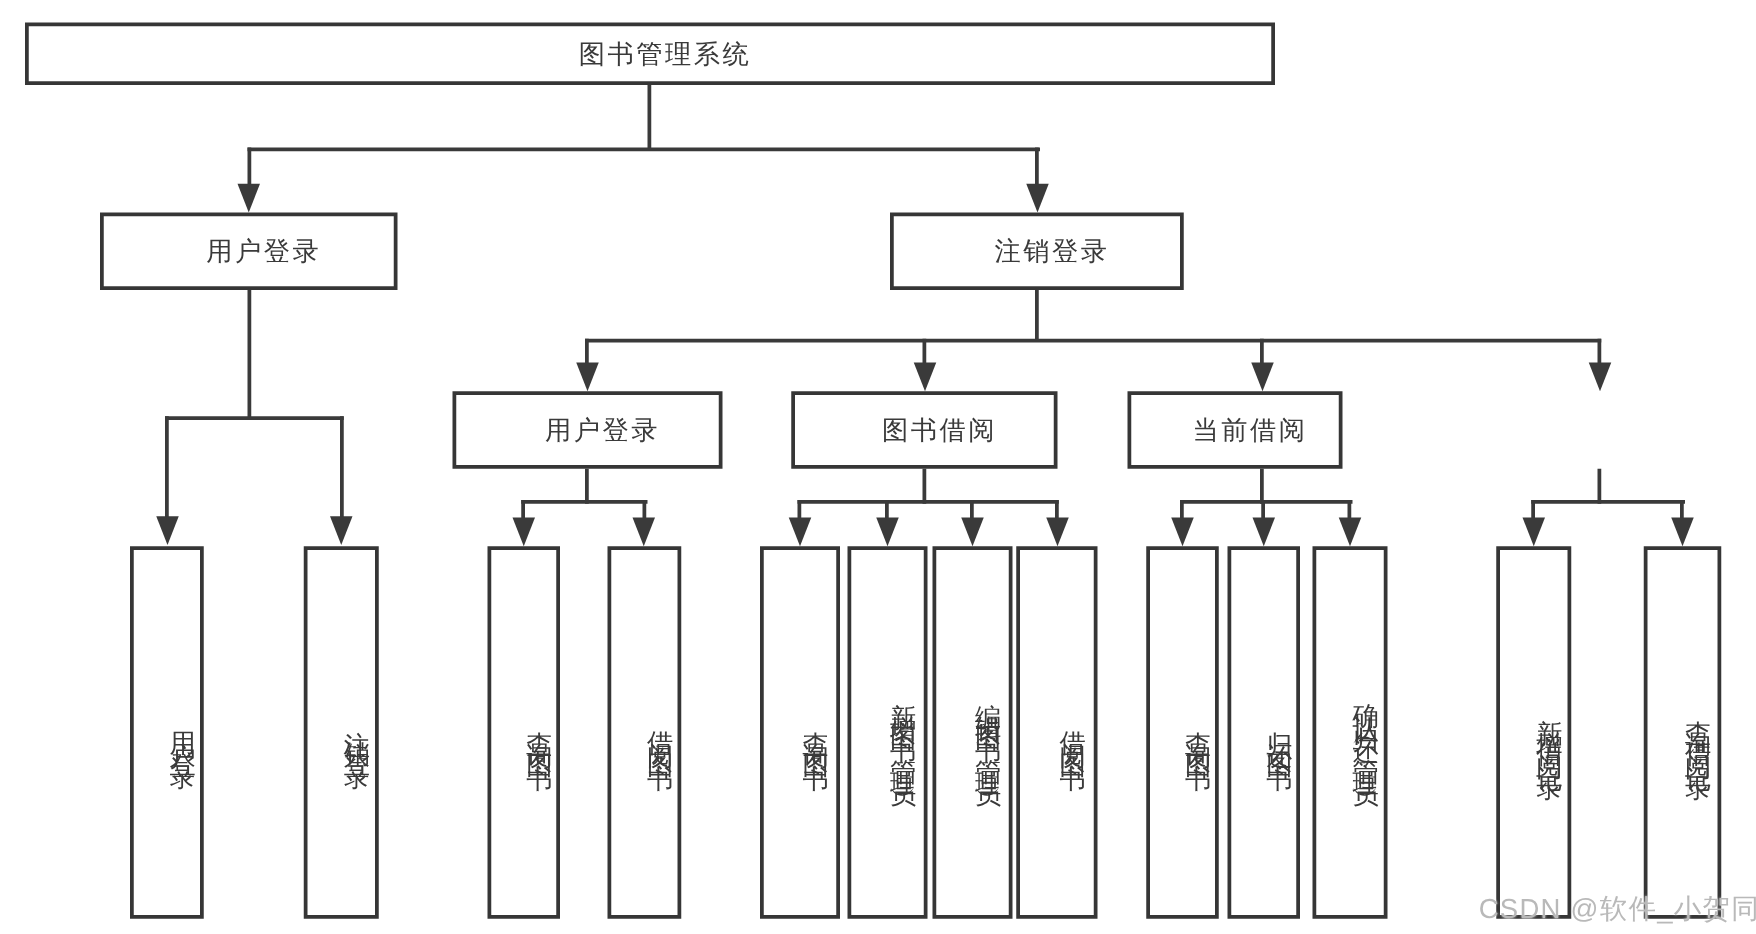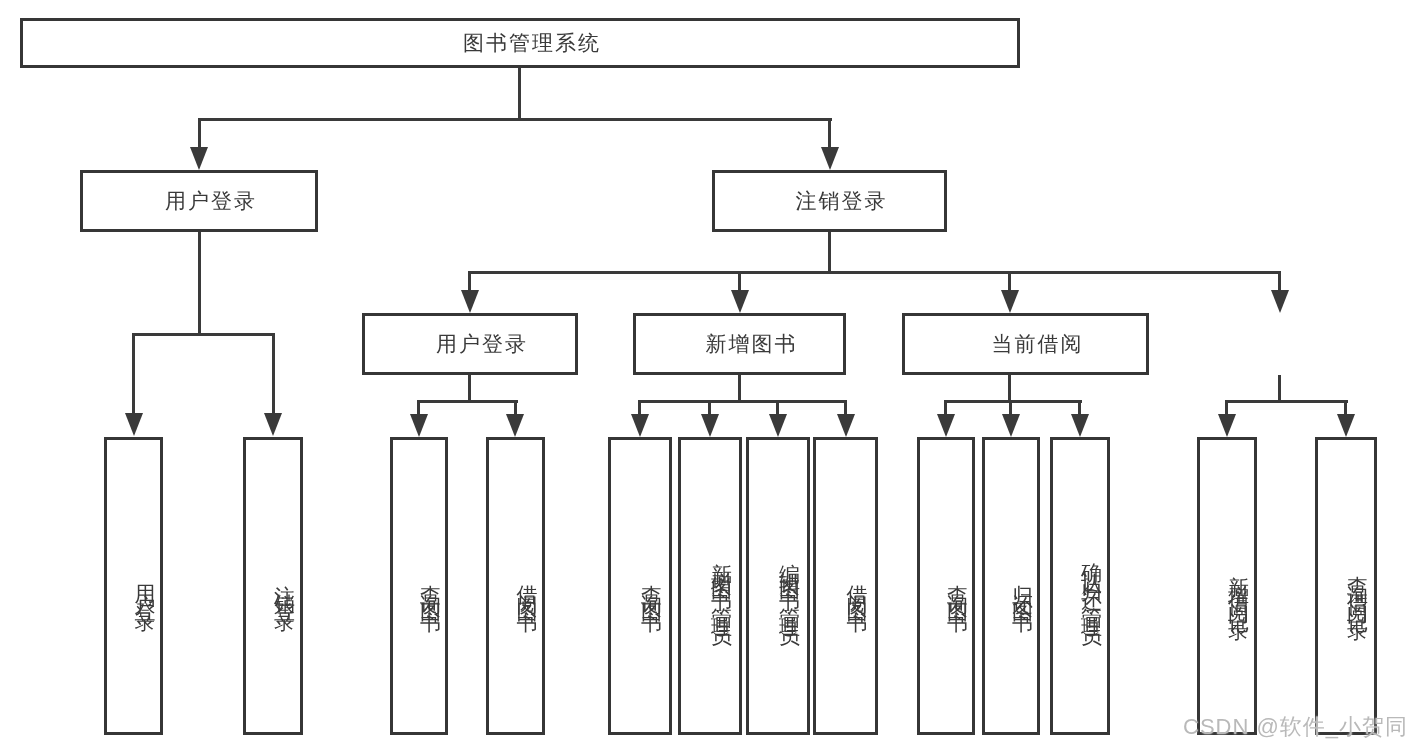--- a/index.html
+++ b/index.html
@@ -31,23 +31,23 @@
     <span>用户登录</span>
   </div>
   <div class="box h-text" style="left:712px;top:170px;width:235px;height:62px">
     <span>注销登录</span>
   </div>
 
   <div class="box h-text" style="left:362px;top:313px;width:216px;height:62px">
     <span>用户登录</span>
   </div>
   <div class="box h-text" style="left:633px;top:313px;width:213px;height:62px">
-    <span>新增图书</span>
+    <span>图书借阅</span>
   </div>
-  <div class="box h-text" style="left:902px;top:313px;width:247px;height:62px">
+  <div class="box h-text" style="left:902px;top:313px;width:172px;height:62px">
     <span>当前借阅</span>
   </div>
 
   <div class="box v-box" style="left:104px;top:437px;width:59px;height:298px">
     <span class="v-text">用户登录</span>
   </div>
   <div class="box v-box" style="left:243px;top:437px;width:60px;height:298px">
     <span class="v-text">注销登录</span>
   </div>
 

